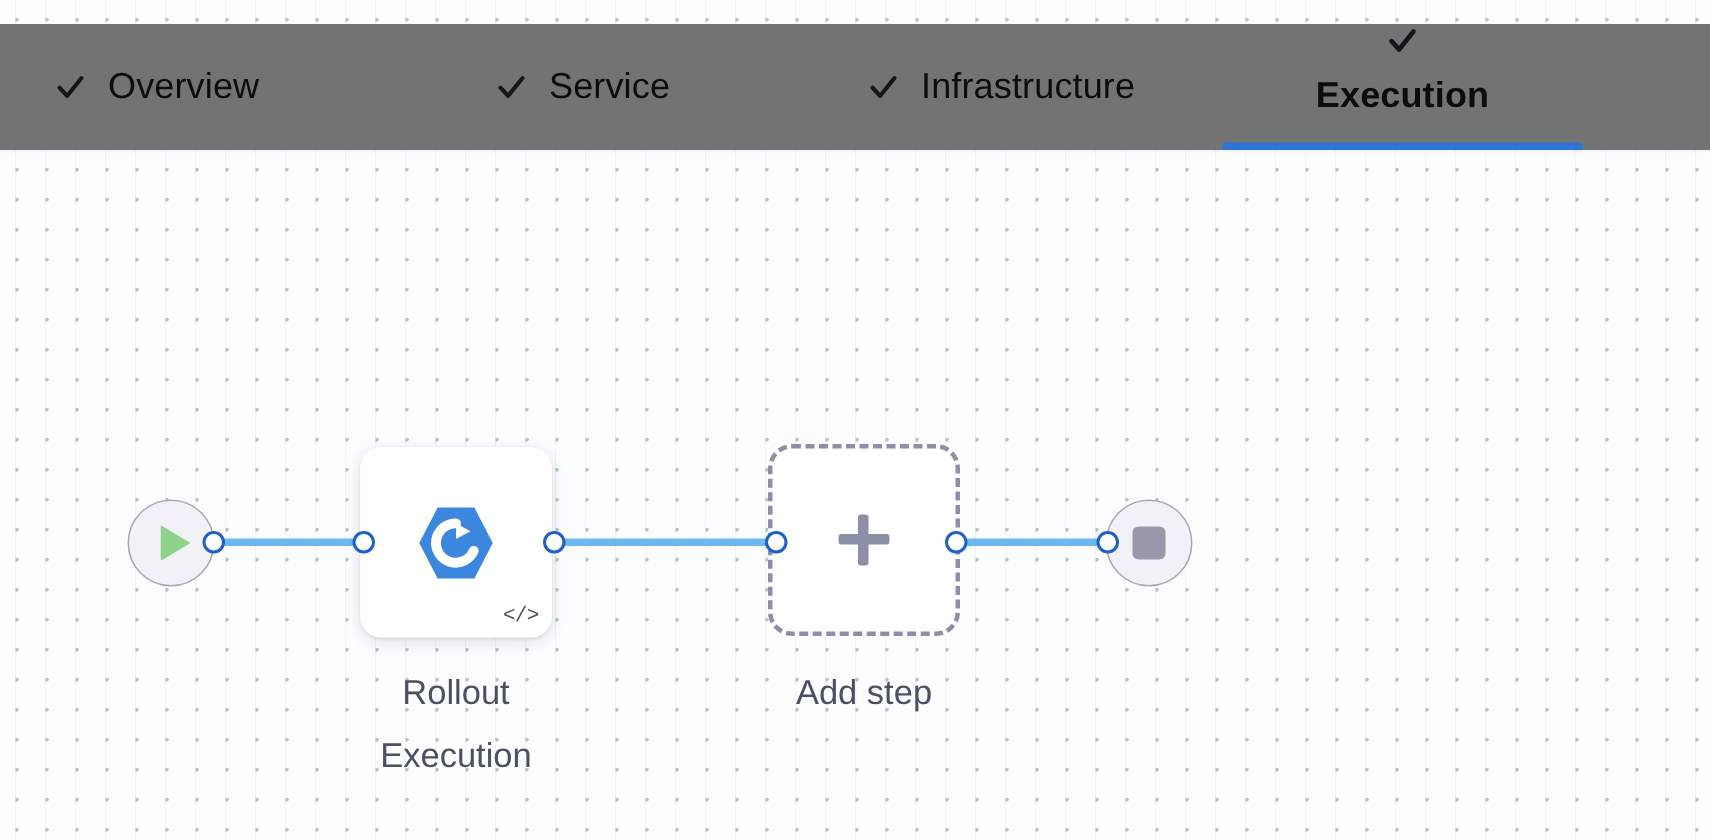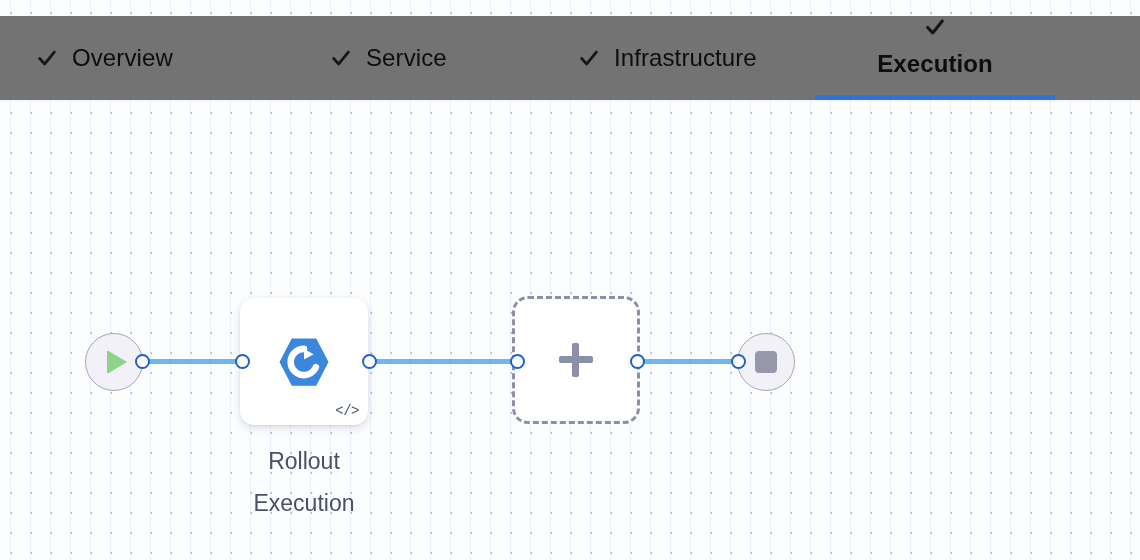--- a/index.html
+++ b/index.html
@@ -321,15 +321,16 @@
 
     <div class="port" id="port-a"></div>
     <div class="port" id="port-b"></div>
     <div class="port" id="port-c"></div>
     <div class="port" id="port-d"></div>
     <div class="port" id="port-e"></div>
     <div class="port" id="port-f"></div>
 
     <div class="caption" id="caption-step">Rollout
 Execution</div>
+    <div class="caption" id="caption-add">Add step</div>
 
   </div>
 </div>
 
 </body></html>

